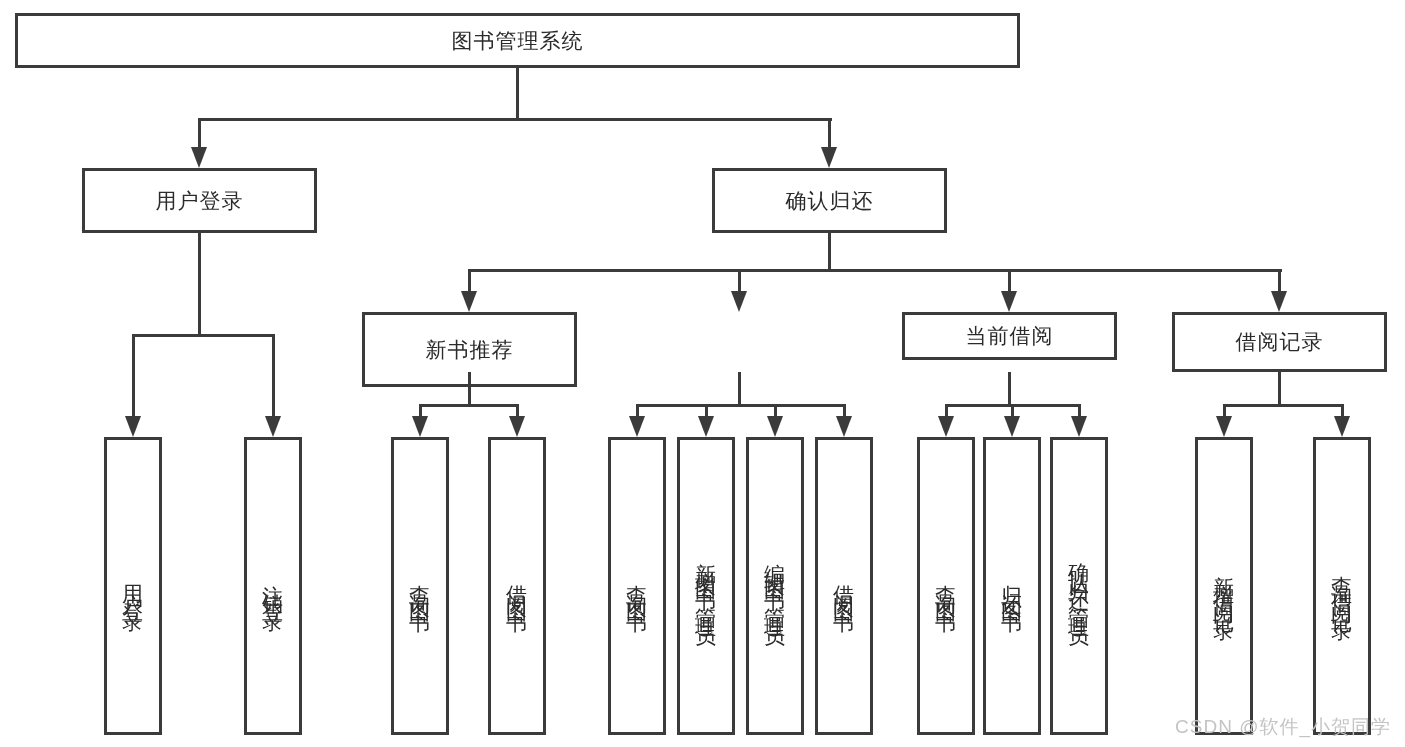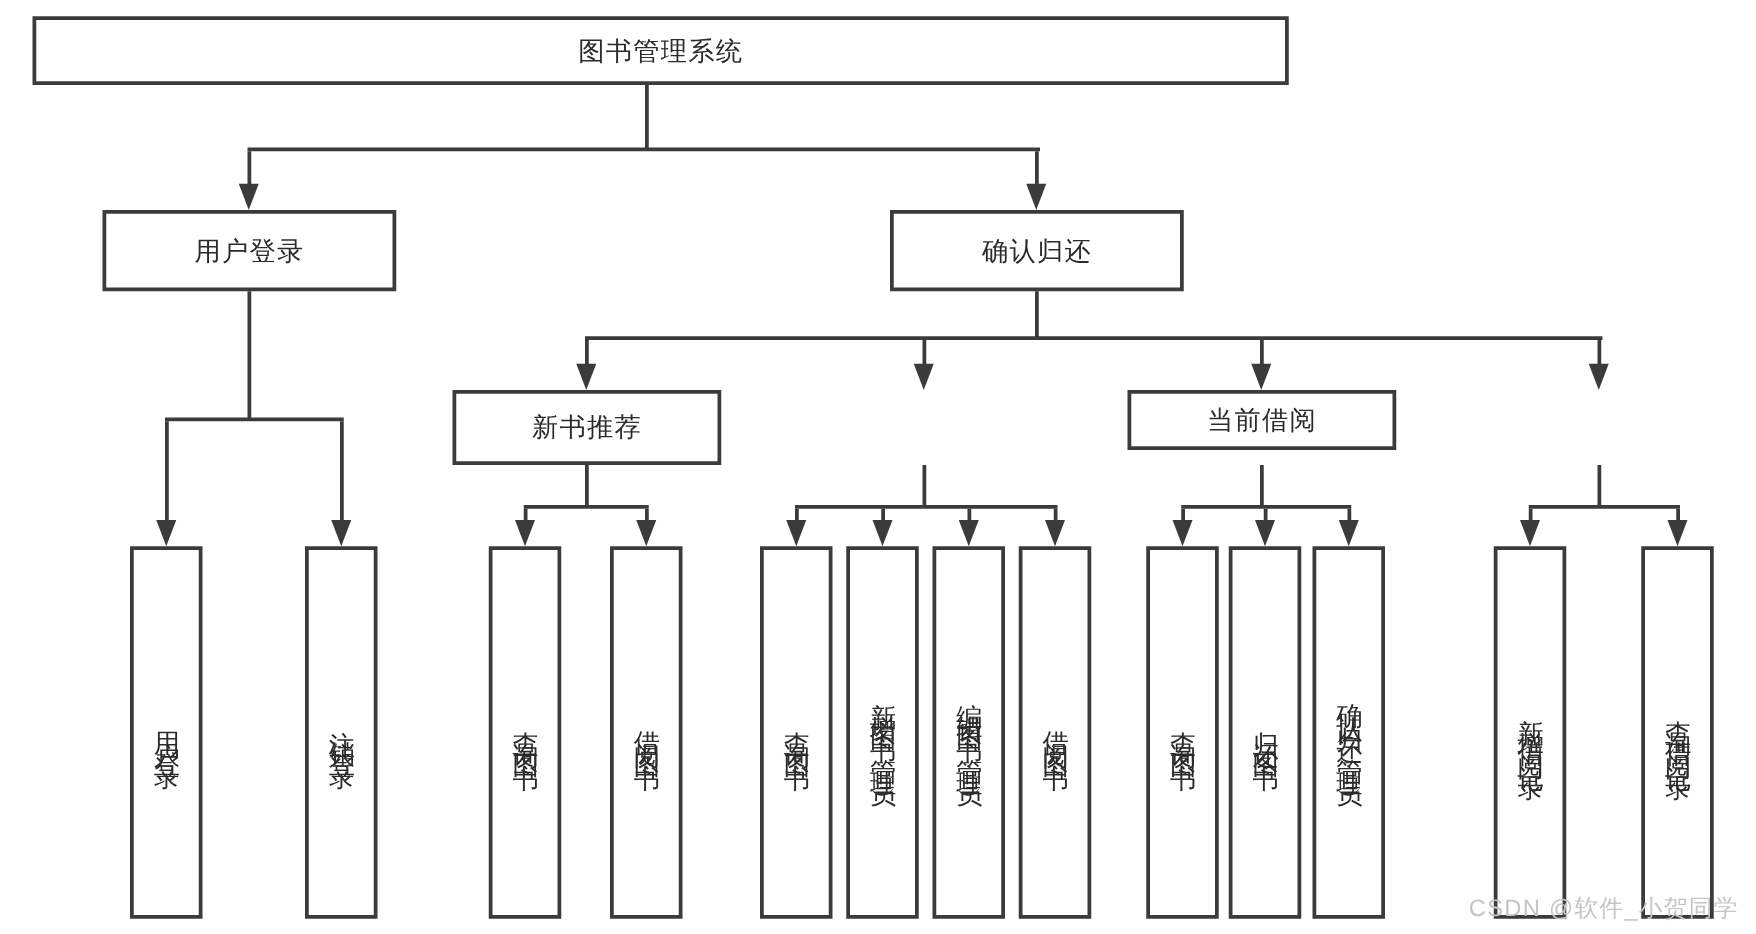--- a/index.html
+++ b/index.html
@@ -28,21 +28,21 @@
   .watermark {
     position:absolute; top:714px; right:14px; z-index:5;
     font-size:19px; color:#c4c4c4; letter-spacing:1px;
   }
 </style>
 </head>
 <body>
 
 <div class="stage">
 
-  <div class="box" style="left:26px; top:13px; width:1005px; height:55px;justify-content:center;">
+  <div class="box" style="left:15px; top:13px; width:1005px; height:55px;justify-content:center;">
     <span>图书管理系统</span>
   </div>
 
   <div class="ln" style="left:516px; top:68px; width:3px; height:52px;"></div>
   <div class="ln" style="left:198px; top:118px; width:634px; height:3px;"></div>
   <div class="ln" style="left:198px; top:121px; width:3px; height:28px;"></div>
   <div class="ah" style="left:191px; top:147px;"></div>
   <div class="ln" style="left:828px; top:121px; width:3px; height:28px;"></div>
   <div class="ah" style="left:821px; top:147px;"></div>
 
@@ -64,25 +64,28 @@
   <div class="ln" style="left:468px; top:269px; width:814px; height:3px;"></div>
   <div class="ln" style="left:468px; top:272px; width:3px; height:20px;"></div>
   <div class="ah" style="left:461px; top:291px;"></div>
   <div class="ln" style="left:738px; top:272px; width:3px; height:20px;"></div>
   <div class="ah" style="left:731px; top:291px;"></div>
   <div class="ln" style="left:1008px; top:272px; width:3px; height:20px;"></div>
   <div class="ah" style="left:1001px; top:291px;"></div>
   <div class="ln" style="left:1278px; top:272px; width:3px; height:20px;"></div>
   <div class="ah" style="left:1271px; top:291px;"></div>
 
-  <div class="box" style="left:362px; top:312px; width:215px; height:60px;">
+  <div class="box" style="left:362px; top:312px; width:215px; height:75px;">
     <span>新书推荐</span>
   </div>
   <div class="box" style="left:902px; top:312px; width:215px; height:48px;">
     <span>当前借阅</span>
+  </div>
+  <div class="box" style="left:1172px; top:312px; width:215px; height:60px;">
+    <span>借阅记录</span>
   </div>
 
   <div class="ln" style="left:468px; top:372px; width:3px; height:34px;"></div>
   <div class="ln" style="left:419px; top:404px; width:100px; height:3px;"></div>
   <div class="ln" style="left:419px; top:407px; width:3px; height:12px;"></div>
   <div class="ah" style="left:412px; top:416px;"></div>
   <div class="ln" style="left:516px; top:407px; width:3px; height:12px;"></div>
   <div class="ah" style="left:509px; top:416px;"></div>
 
   <div class="ln" style="left:738px; top:372px; width:3px; height:34px;"></div>

